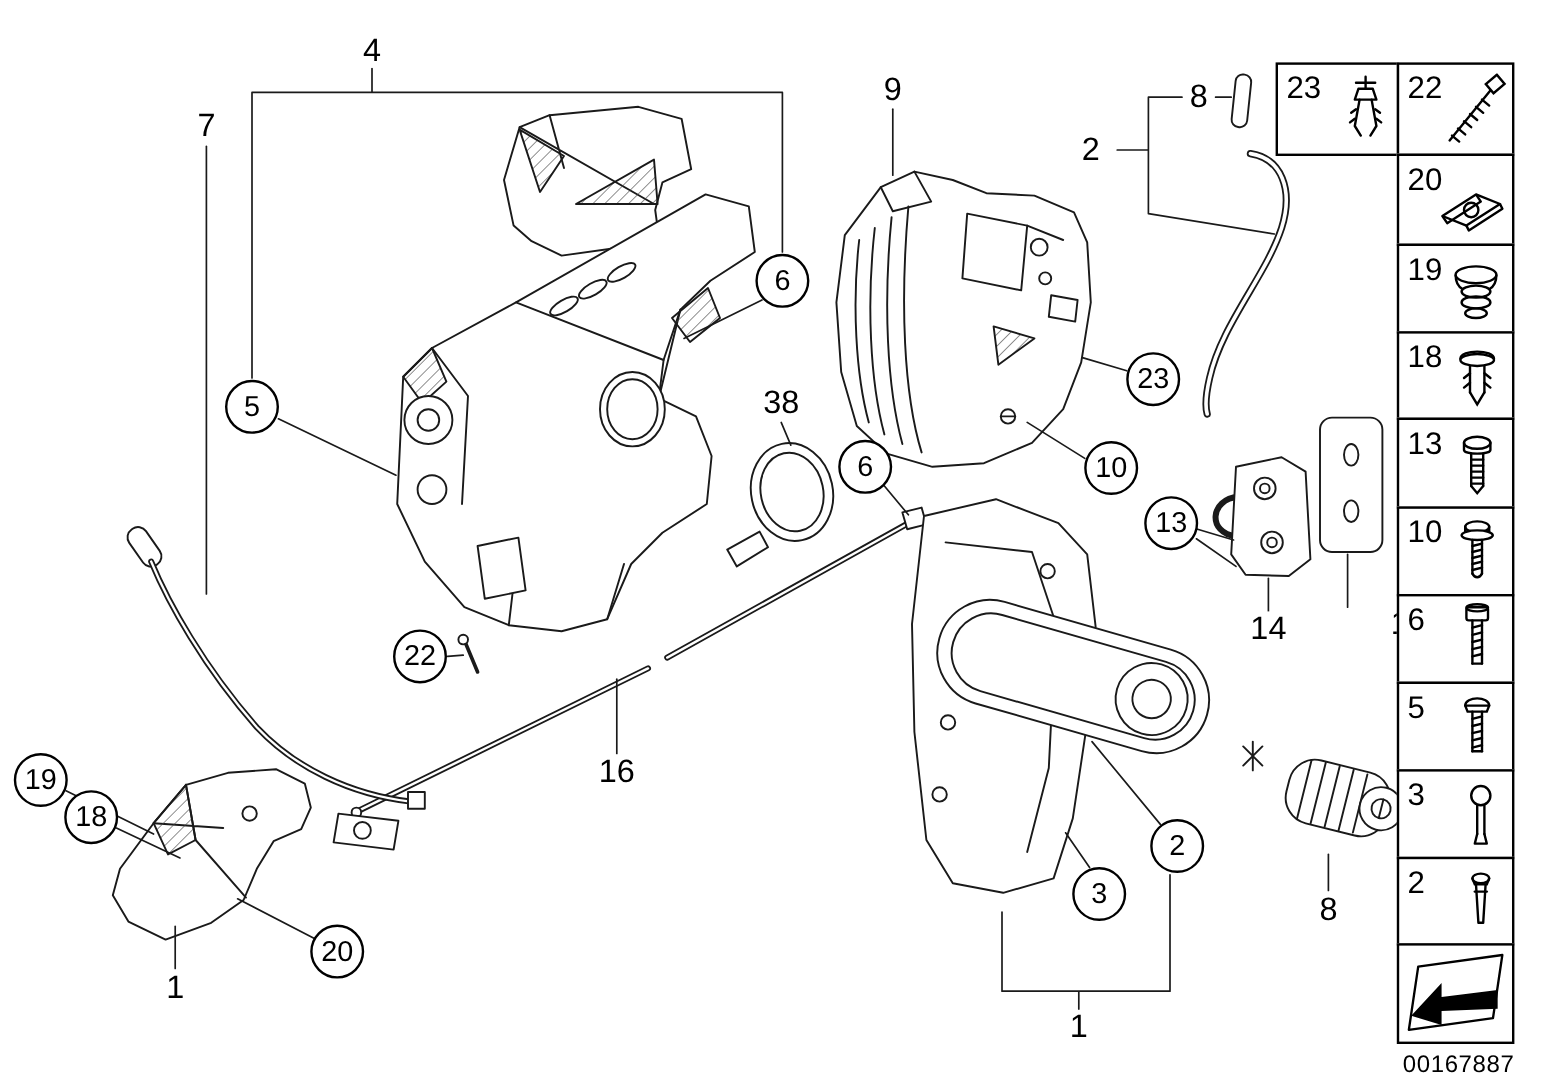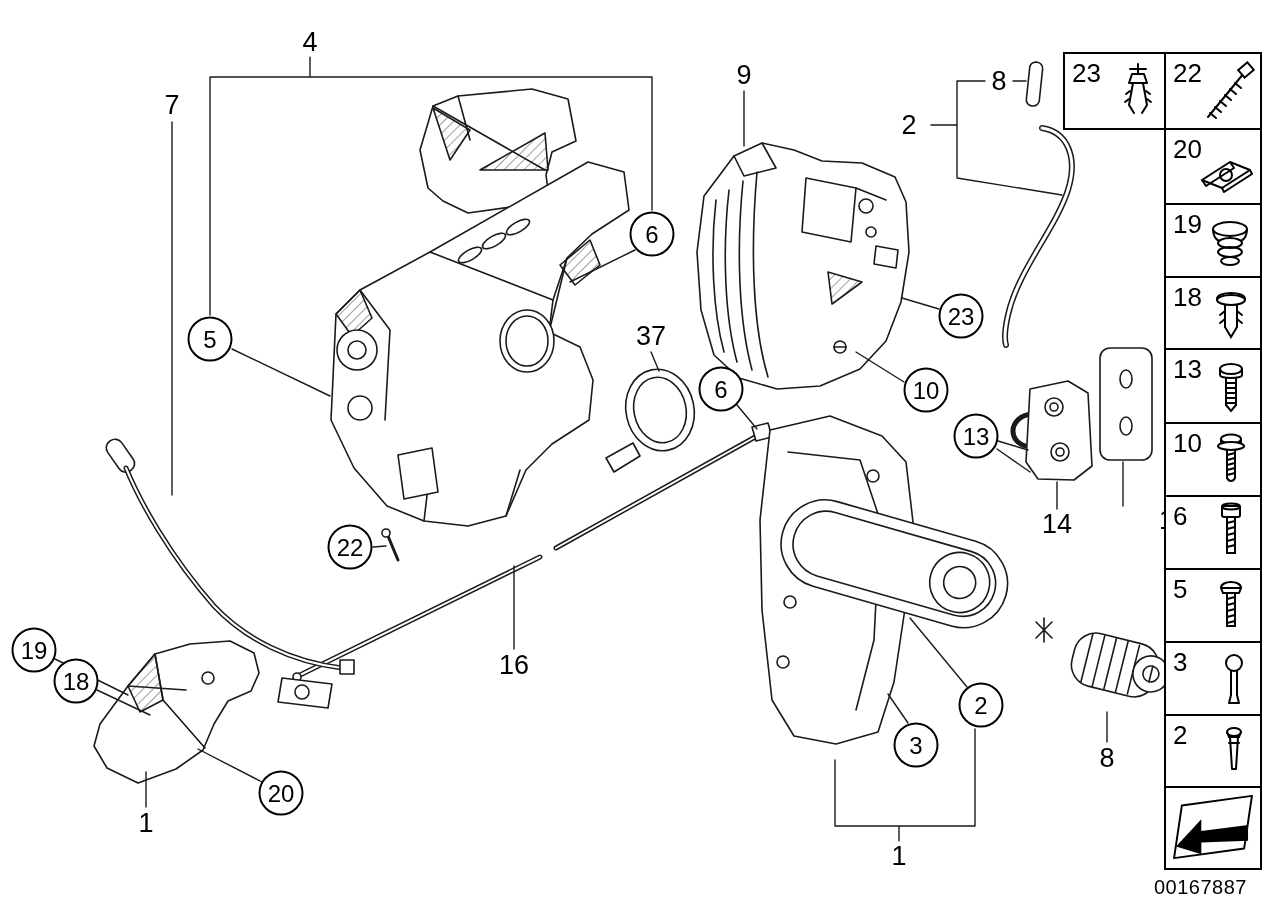--- a/index.html
+++ b/index.html
@@ -19,21 +19,21 @@
     position:absolute; transform:translate(-50%,-50%);
     font-size:27px; line-height:1; background:#fff; padding:1px 3px;
   }
   
   .cell { position:absolute; box-sizing:border-box; border:2px solid #000; background:#fff; }
   .cell .num { position:absolute; top:4px; left:7px; font-size:26px; }
   .cell .ic { position:absolute; right:4px; bottom:3px; }
   .cell .ic svg { display:block; }
   .diagno {
     position:absolute; left:1154px; top:876px; width:108px;
-    text-align:left; font-size:20px; letter-spacing:0.5px;
+    text-align:right; font-size:20px; letter-spacing:0.5px;
   }
 </style>
 </head>
 <body>
 
 <div id="stage">
 
   <svg class="mainart" width="1288" height="910" viewBox="0 0 1288 910">
     <defs>
       <pattern id="hatch" width="7" height="7" patternTransform="rotate(45)" patternUnits="userSpaceOnUse">
@@ -194,27 +194,27 @@
   <div>
     <div class="cp" style="left:310px;top:42px">4</div>
     <div class="cp" style="left:172px;top:105px">7</div>
     <div class="co" style="left:210px;top:339px">5</div>
     <div class="co" style="left:652px;top:234px">6</div>
     <div class="cp" style="left:744px;top:75px">9</div>
     <div class="cp" style="left:999px;top:81px">8</div>
     <div class="cp" style="left:909px;top:125px">2</div>
     <div class="co" style="left:961px;top:316px">23</div>
     <div class="co" style="left:926px;top:390px">10</div>
-    <div class="cp" style="left:651px;top:336px">37</div>
+    <div class="cp" style="left:651px;top:336px">38</div>
     <div class="co" style="left:721px;top:389px">6</div>
     <div class="co" style="left:976px;top:436px">13</div>
     <div class="cp" style="left:1057px;top:524px">14</div>
     <div class="cp" style="left:1174px;top:520px">15</div>
     <div class="co" style="left:350px;top:547px">22</div>
-    <div class="cp" style="left:514px;top:665px">16</div>
+    <div class="cp" style="left:514px;top:643px">16</div>
     <div class="co" style="left:34px;top:650px">19</div>
     <div class="co" style="left:76px;top:681px">18</div>
     <div class="co" style="left:281px;top:793px">20</div>
     <div class="cp" style="left:146px;top:823px">1</div>
     <div class="co" style="left:981px;top:705px">2</div>
     <div class="co" style="left:916px;top:745px">3</div>
     <div class="cp" style="left:899px;top:856px">1</div>
     <div class="cp" style="left:1107px;top:758px">8</div>
   </div>
 

